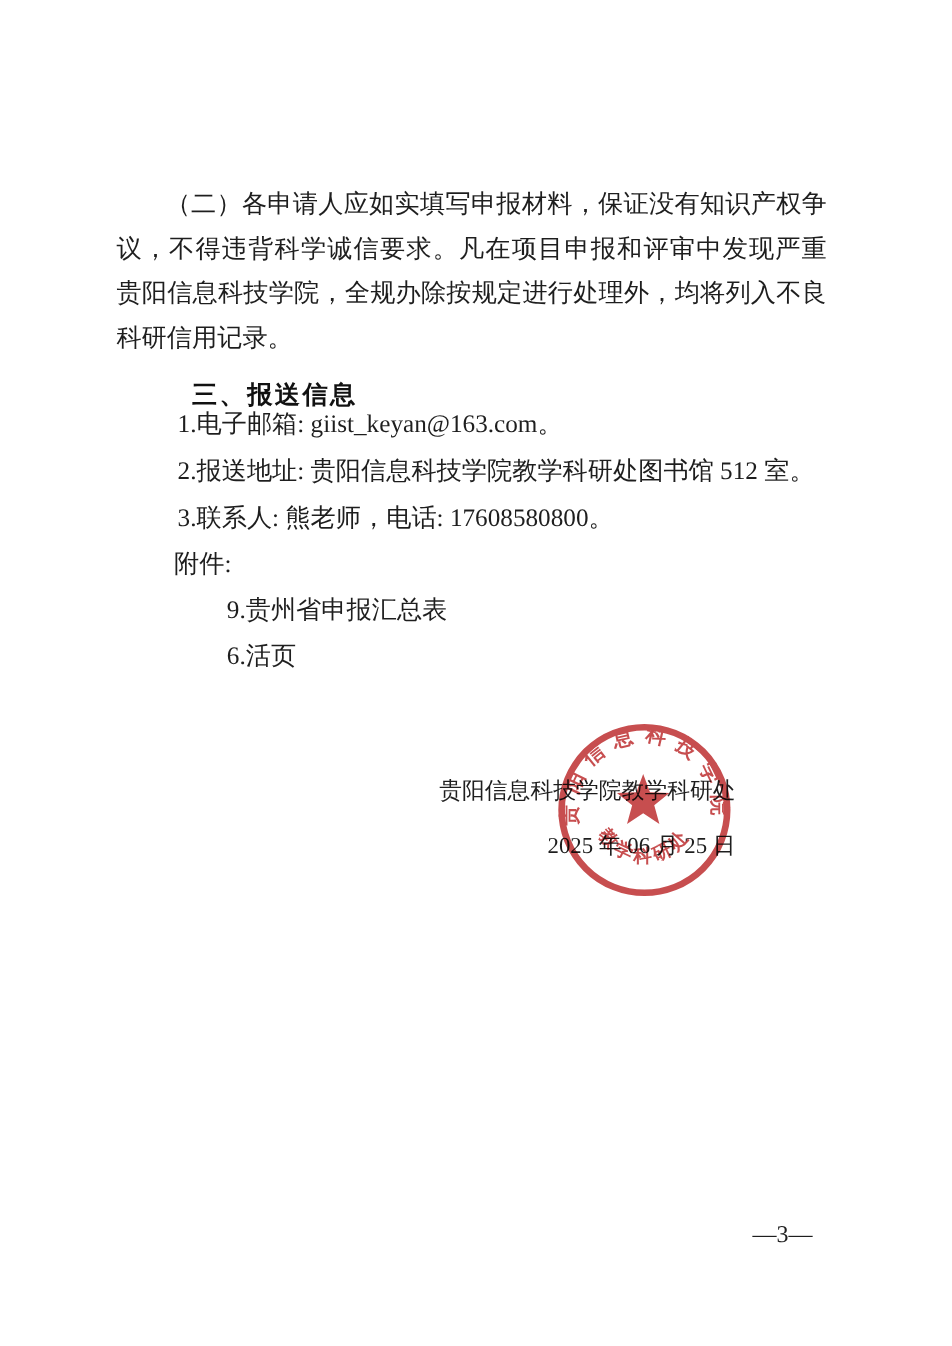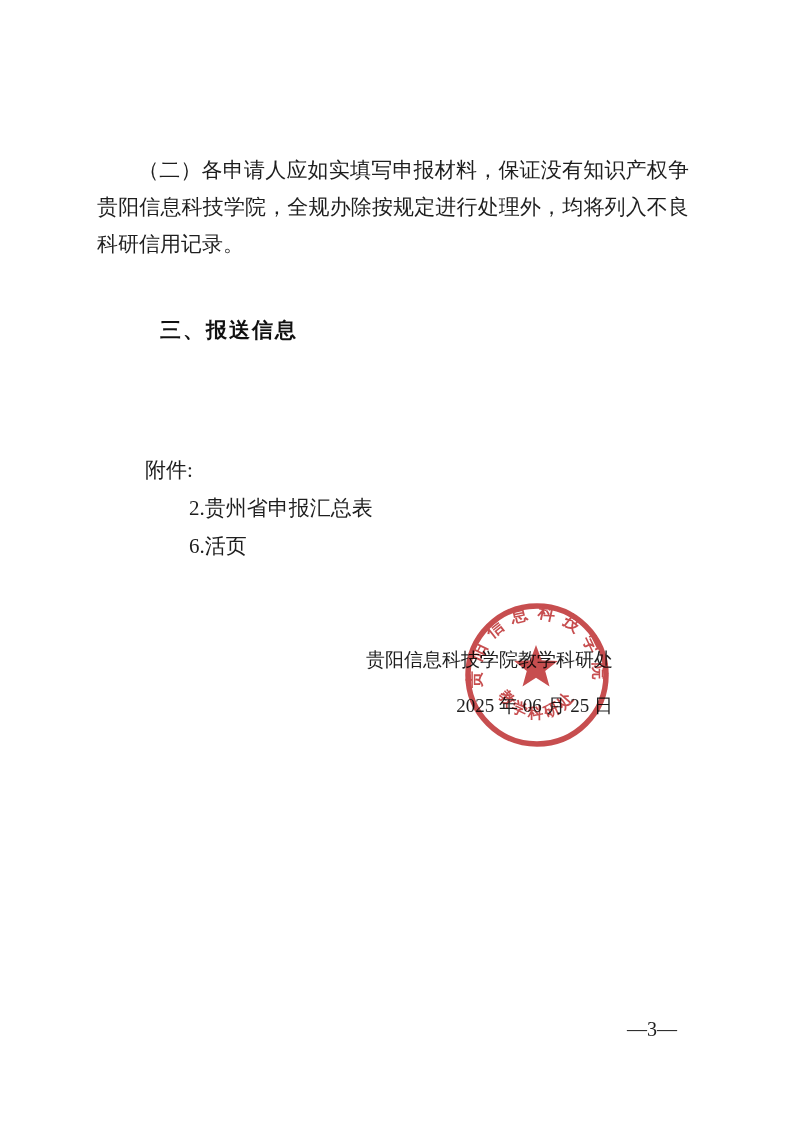--- a/index.html
+++ b/index.html
@@ -134,30 +134,36 @@
     color: #1e1e1e;
   }
 </style>
 </head>
 <body>
 
 <div class="page">
 
   <div class="para">
     <div class="line first fill">（二）各申请人应如实填写申报材料，保证没有知识产权争</div>
+    <div class="line fill">议，不得违背科学诚信要求。凡在项目申报和评审中发现严重</div>
     <div class="line fill">贵阳信息科技学院，全规办除按规定进行处理外，均将列入不良</div>
     <div class="line">科研信用记录。</div>
   </div>
 
   <h2 class="heading">三、报送信息</h2>
 
+  <div class="items">
+    <div>1.电子邮箱: giist_keyan@163.com。</div>
+    <div>2.报送地址: 贵阳信息科技学院教学科研处图书馆 512 室。</div>
+    <div>3.联系人: 熊老师，电话: 17608580800。</div>
+  </div>
 
   <div class="att-label">附件:</div>
   <div class="att-items">
-    <div>2.贵州省申报汇总表</div>
+    <div>9.贵州省申报汇总表</div>
     <div>6.活页</div>
   </div>
 
   <div class="sig-org">贵阳信息科技学院教学科研处</div>
   <div class="sig-date">2025 年 06 月 25 日</div>
 
   <svg class="stamp" viewBox="0 0 154 154" xmlns="http://www.w3.org/2000/svg">
     <defs>
       <path id="arcTop" d="M 23.4 96.5 A 57 57 0 1 1 130.6 96.5" fill="none"></path>
       <path id="arcBottom" d="M 41.1 100.7 A 43 43 0 0 0 112.9 100.7" fill="none"></path>

